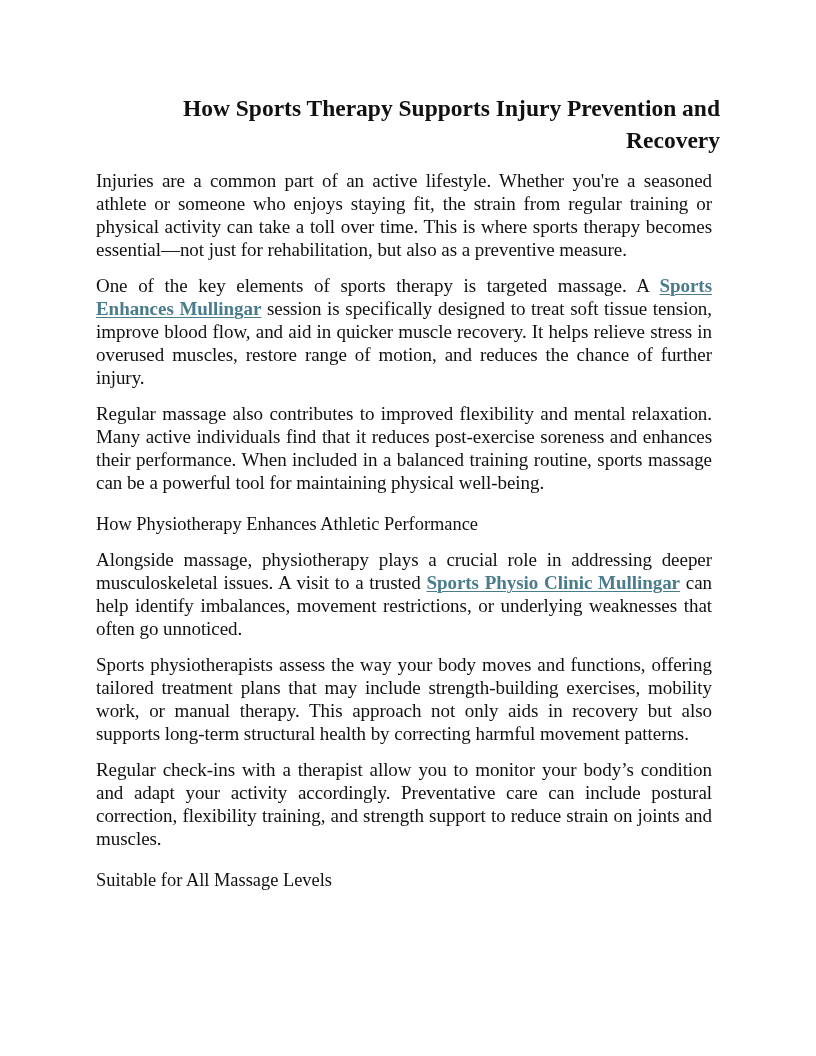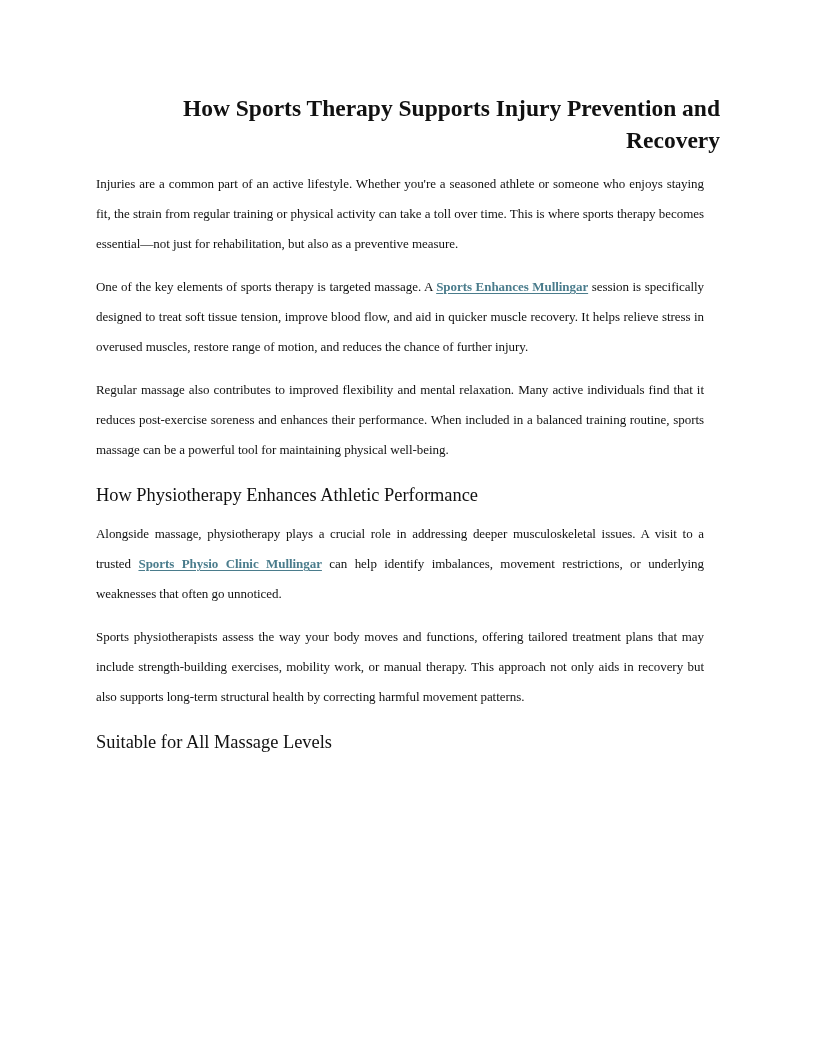--- a/index.html
+++ b/index.html
@@ -24,24 +24,24 @@
     h1 {
       font-family: "Liberation Serif", serif;
       font-weight: bold;
       font-size: 23.5px;
       line-height: 32px;
       text-align: right;
       margin: 0 0 13px 0;
       color: #111111;
     }
     p {
-      font-size: 13px;
-      line-height: 30px;
+      font-size: 19px;
+      line-height: 23px;
       text-align: justify;
-      margin: 0 16px 13px 0;
+      margin: 0 8px 13px 0;
       letter-spacing: -0.05px;
     }
     h2 {
       font-family: "Liberation Serif", serif;
       font-weight: normal;
       font-size: 18.4px;
       line-height: 24px;
       margin: 18px 0 12px 0;
       color: #111111;
     }
@@ -66,15 +66,16 @@
   <p>Regular massage also contributes to improved flexibility and mental relaxation. Many active individuals find that it reduces post-exercise soreness and enhances their performance. When included in a balanced training routine, sports massage can be a powerful tool for maintaining physical well-being.</p>
 
   <h2>How Physiotherapy Enhances Athletic Performance</h2>
 
   <p><span>Alongside massage, physiotherapy plays a crucial role in addressing deeper musculoskeletal issues. A visit to a trusted </span><a class="doc-link" href="#">Sports Physio Clinic Mullingar</a><span> can help identify imbalances, movement restrictions, or underlying weaknesses that often go unnoticed.</span></p>
 
   <p>Sports physiotherapists assess the way your body moves and functions, offering tailored treatment plans that may include strength-building exercises, mobility work, or manual therapy. This approach not only aids in recovery but also supports long-term structural health by correcting harmful movement patterns.</p>
 
 
 
+  <p>Regular check-ins with a therapist allow you to monitor your body’s condition and adapt your activity accordingly. Preventative care can include postural correction, flexibility training, and strength support to reduce strain on joints and muscles.</p>
 
   <h2>Suitable for All Massage Levels</h2>
 </div>
 
 </body></html>

